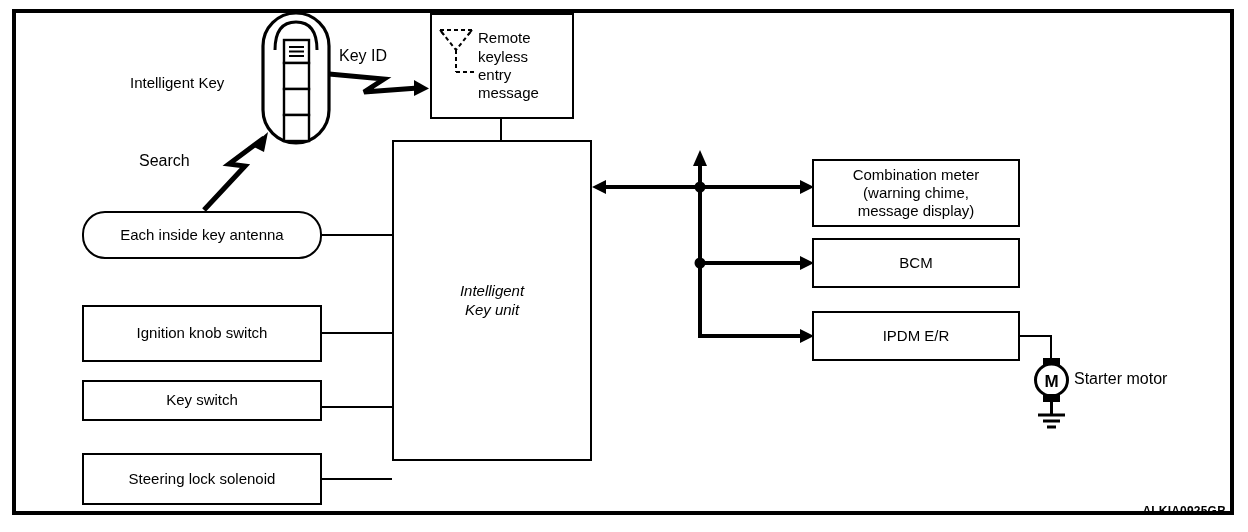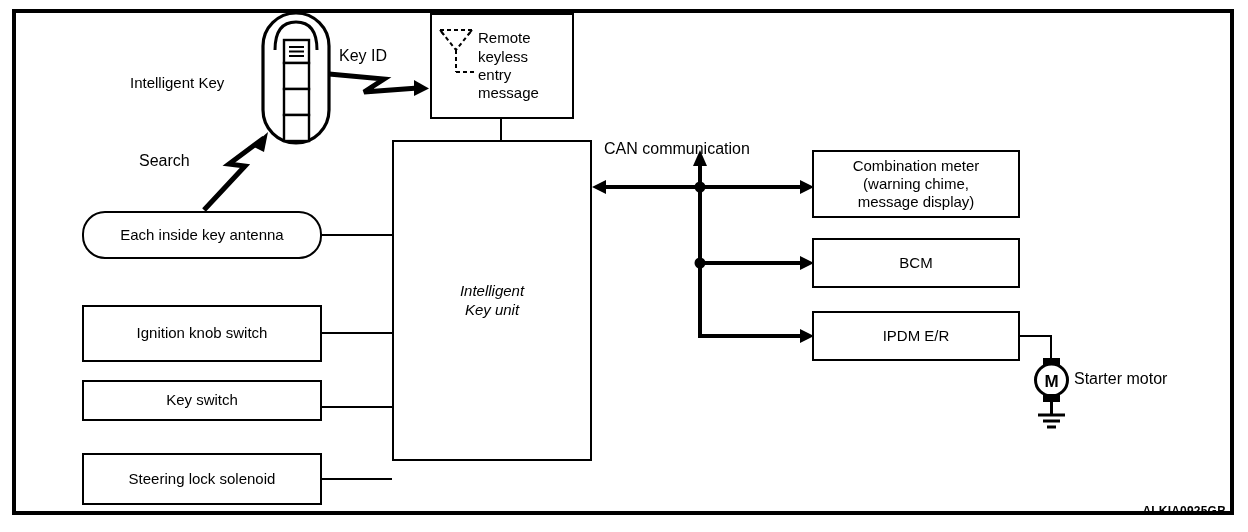--- a/index.html
+++ b/index.html
@@ -89,42 +89,41 @@
   <div class="box" style="left:82px;top:380px;width:240px;height:41px;">
     <span>Key switch</span>
   </div>
   <div class="ln hl" style="left:322px;top:406px;width:70px;"></div>
 
   <div class="box" style="left:82px;top:453px;width:240px;height:52px;">
     <span>Steering lock solenoid</span>
   </div>
   <div class="ln hl" style="left:322px;top:478px;width:70px;"></div>
 
-  <div class="lbl" style="left:604px;top:139px;font-size:16px;">CAN communication</div>
 
   <svg style="left:592px;top:150px;" width="230" height="220" viewBox="0 0 230 220">
 
     <line x1="12" y1="37" x2="210" y2="37" stroke="#000" stroke-width="4"></line>
     <path d="M14 30 L0 37 L14 44 Z" fill="#000"></path>
     <path d="M208 30 L222 37 L208 44 Z" fill="#000"></path>
 
     <line x1="108" y1="12" x2="108" y2="188" stroke="#000" stroke-width="4"></line>
     <path d="M101 16 L108 0 L115 16 Z" fill="#000"></path>
 
     <line x1="108" y1="113" x2="210" y2="113" stroke="#000" stroke-width="4"></line>
     <path d="M208 106 L222 113 L208 120 Z" fill="#000"></path>
 
     <line x1="106" y1="186" x2="210" y2="186" stroke="#000" stroke-width="4"></line>
     <path d="M208 179 L222 186 L208 193 Z" fill="#000"></path>
 
     <circle cx="108" cy="37" r="5.5" fill="#000"></circle>
     <circle cx="108" cy="113" r="5.5" fill="#000"></circle>
   </svg>
 
-  <div class="box multi" style="left:812px;top:150px;width:208px;height:68px;">
+  <div class="box multi" style="left:812px;top:159px;width:208px;height:68px;">
     <span>Combination meter</span>
     <span>(warning chime,</span>
     <span>message display)</span>
   </div>
 
   <div class="box" style="left:812px;top:238px;width:208px;height:50px;">
     <span>BCM</span>
   </div>
 
   <div class="box" style="left:812px;top:311px;width:208px;height:50px;">

